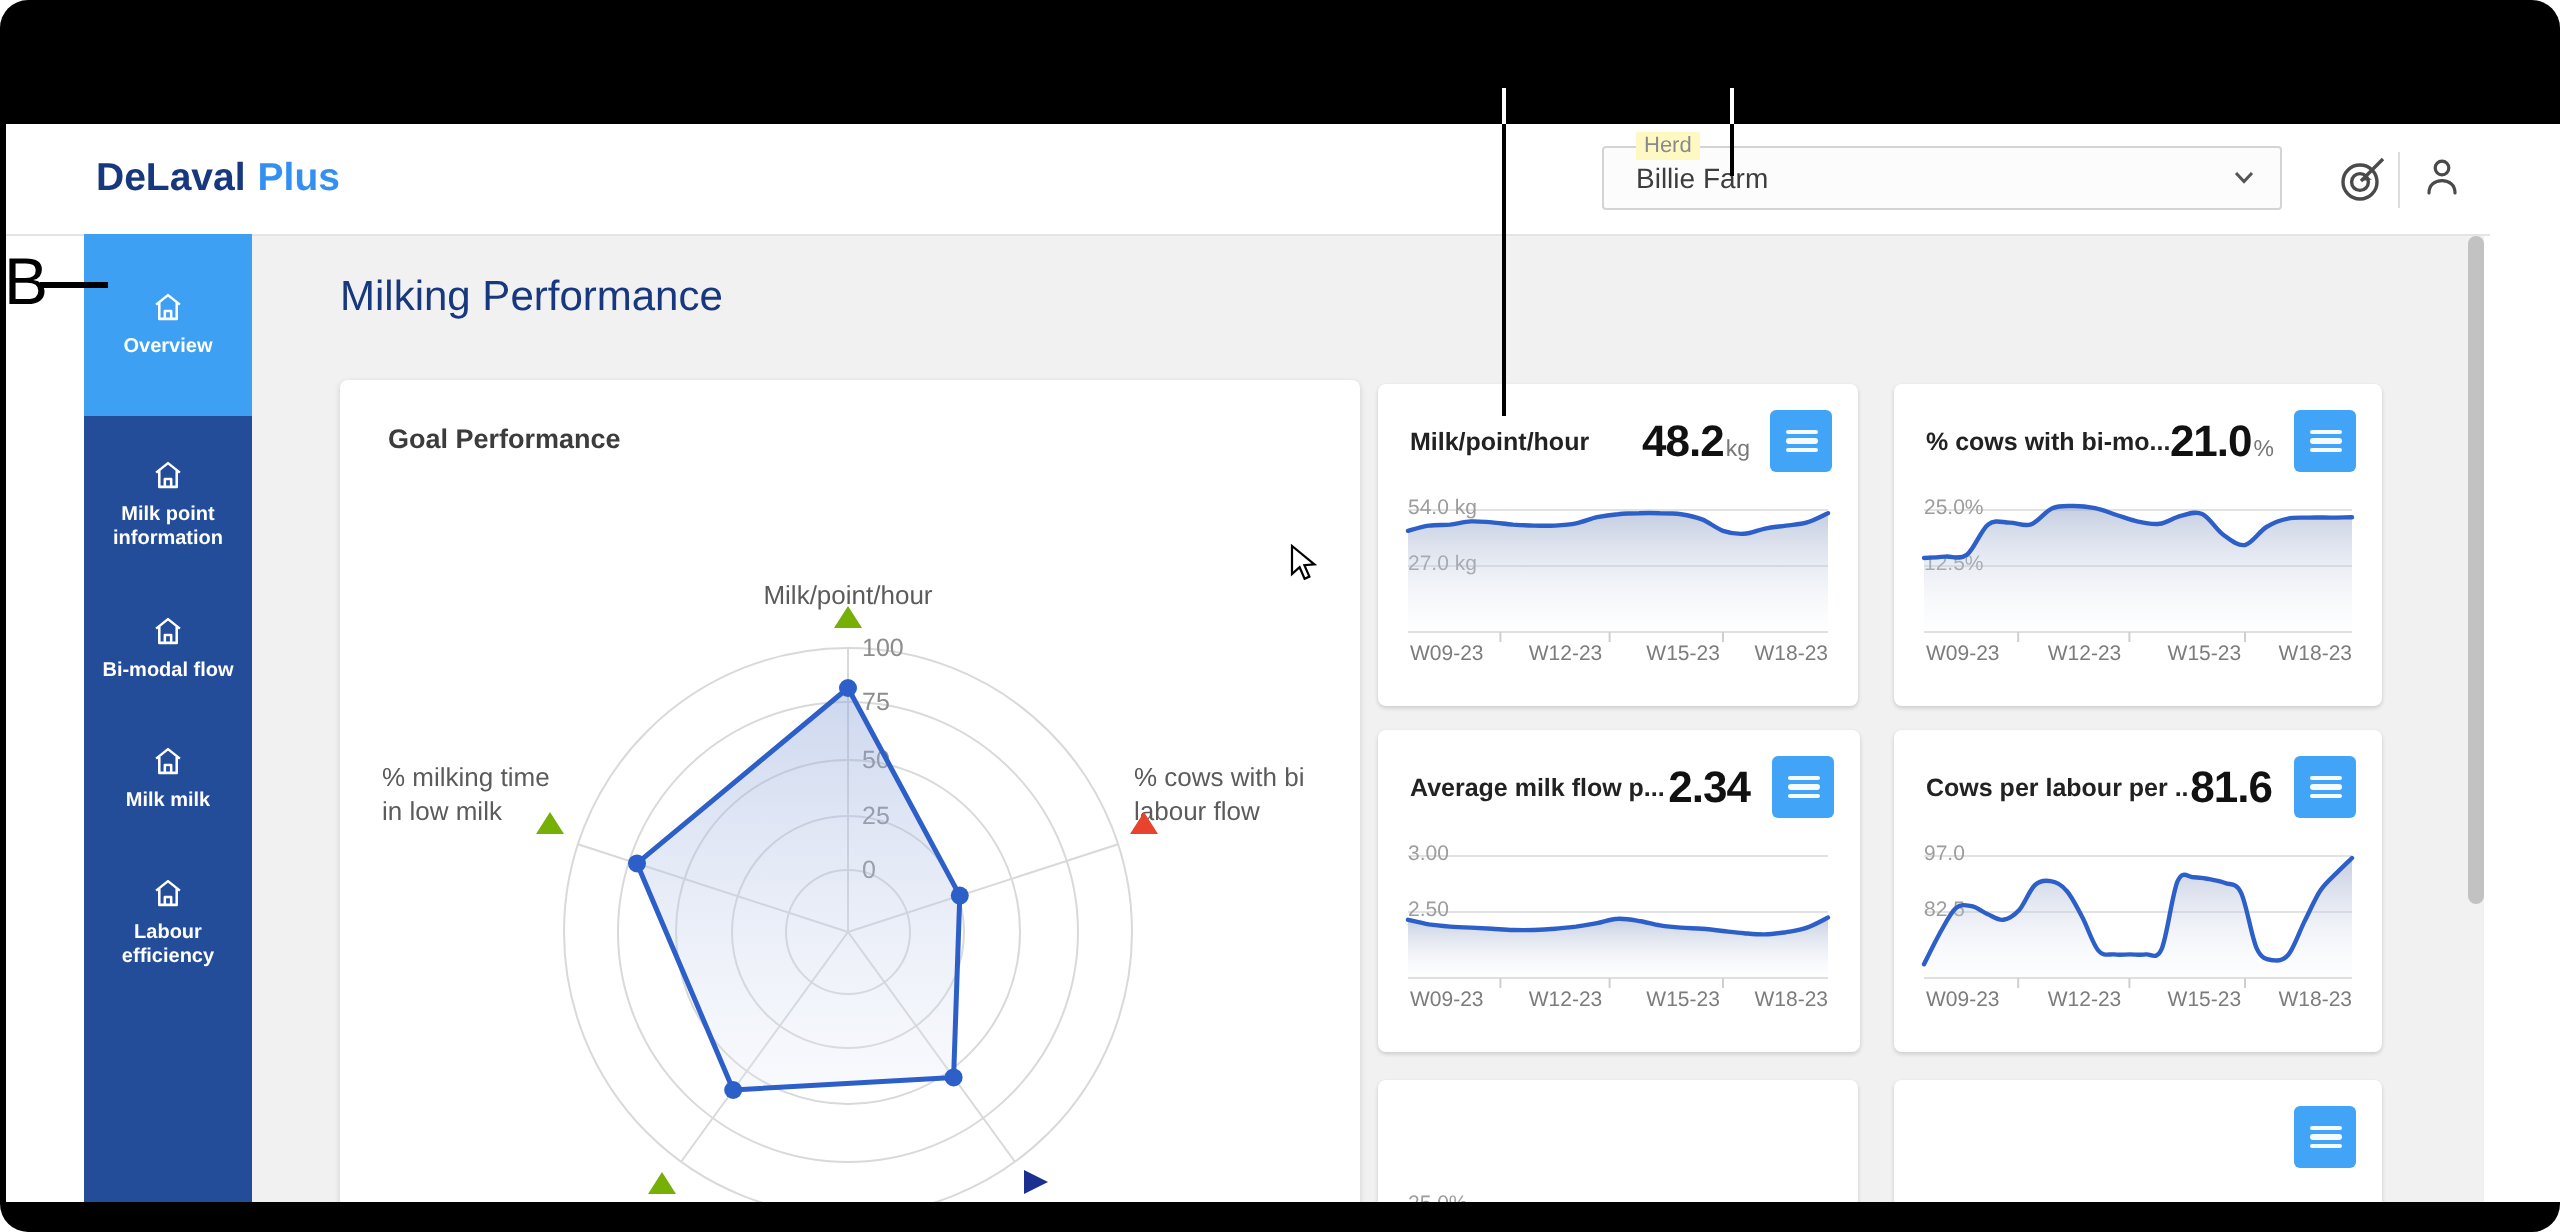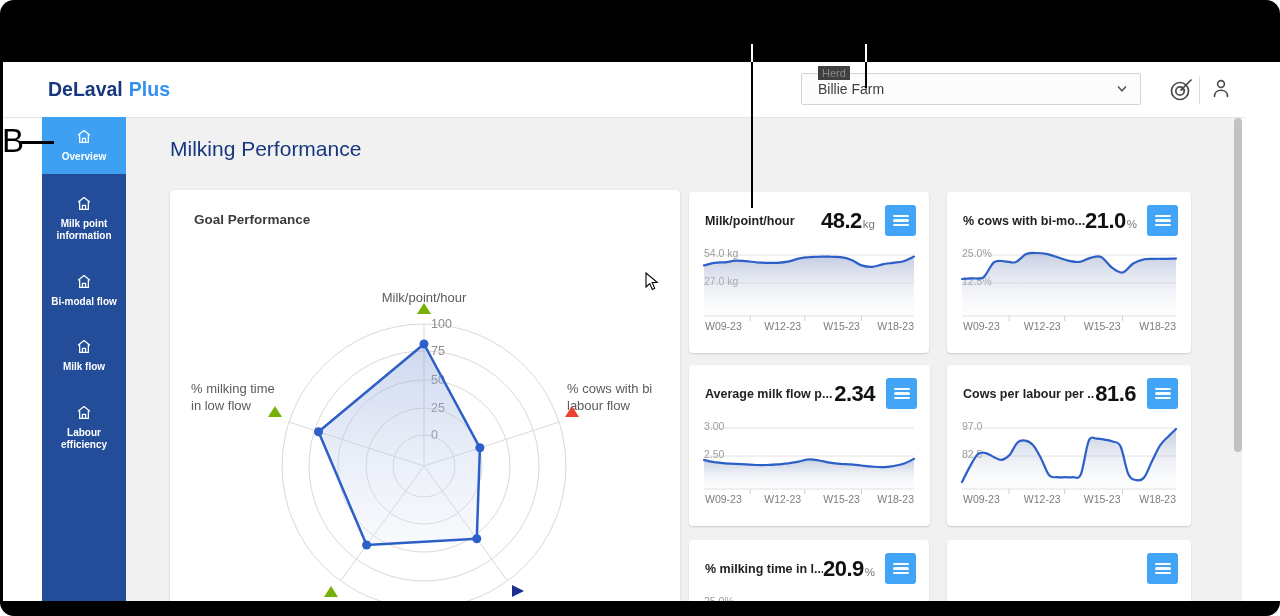--- a/index.html
+++ b/index.html
@@ -10,35 +10,35 @@
   .bar-top{position:absolute;left:0;top:0;width:1280px;height:62px;background:#000;border-radius:14px 14px 0 0;z-index:30;}
   .bar-bottom{position:absolute;left:0;top:601px;width:1280px;height:15px;background:#000;border-radius:0 0 14px 14px;z-index:30;}
   .edge-left{position:absolute;left:0;top:62px;width:3px;height:539px;background:#000;z-index:30;}
 
   
   .app-header{position:absolute;left:3px;top:62px;width:1242px;height:55px;background:#fff;border-bottom:1px solid #e4e4e4;z-index:2;}
   .brand{position:absolute;left:45px;top:0;line-height:55px;font-size:19.5px;font-weight:bold;white-space:nowrap;}
   .brand .p1{color:#17377f;}
   .brand .p2{color:#3390f0;margin-left:6px;}
   .herd-field{position:absolute;left:798px;top:11px;width:338px;height:30px;border:1px solid #d4d4d4;border-radius:2px;background:#fcfcfc;cursor:pointer;}
-  .herd-label{position:absolute;left:16px;top:-8px;font-size:11px;color:#8a8a8a;background:#404040;padding:0 4px;line-height:14px;}
+  .herd-label{position:absolute;left:16px;top:-8px;font-size:11px;color:#8a8a8a;background:#fef9c3;padding:0 4px;line-height:14px;}
   .herd-value{line-height:30px;padding-left:16px;font-size:14px;color:#3d3d3d;}
   .herd-chevron{position:absolute;right:13px;top:12px;}
   .hdr-icon{position:absolute;top:14px;cursor:pointer;}
   #icon-target{left:1164px;}
   .hdr-divider{position:absolute;left:1199px;top:76px;width:1px;height:28px;background:#ddd;z-index:3;}
   #icon-person{left:1206px;}
 
   
   .content-bg{position:absolute;left:126px;top:117px;width:1116px;height:484px;background:#f1f1f2;z-index:1;}
   .scroll-thumb{position:absolute;left:1234px;top:118px;width:8px;height:334px;background:#c2c2c2;border-radius:4px;z-index:2;}
 
   .sidebar{position:absolute;left:42px;top:117px;width:84px;height:484px;background:#234c99;display:flex;flex-direction:column;z-index:2;}
   .sb-item{display:flex;flex-direction:column;align-items:center;justify-content:center;gap:5px;padding:11px 4px;margin-bottom:7px;cursor:pointer;}
-  .sb-item.active{background:#3ea0f3;padding:10px 4px;margin-bottom:9px;}
+  .sb-item.active{background:#3ea0f3;padding:27px 4px;margin-bottom:9px;}
   .sb-label{font-size:10px;font-weight:bold;color:#fff;text-align:center;line-height:1.25;}
 
   .page-title{position:absolute;left:170px;top:137px;font-size:21px;font-weight:normal;color:#17377f;z-index:3;}
 
   
   .goal-card{position:absolute;left:170px;top:190px;width:510px;height:426px;background:#fff;border-radius:4px;box-shadow:0 1px 3px rgba(0,0,0,.14);z-index:2;}
   .goal-title{position:absolute;left:24px;top:22px;font-size:13.5px;font-weight:bold;color:#3c3c3c;text-align:center;}
   #radar-svg{position:absolute;left:0;top:0;}
   .r-label{position:absolute;font-size:13px;color:#5b5b5b;line-height:17px;z-index:3;}
   #rl-top{left:324px;top:289px;width:200px;text-align:center;}
@@ -123,21 +123,21 @@
       <div class="sb-item">
     <svg width="20" height="19" viewBox="0 0 24 24">
       <path d="M4.5 10.5 L12 4.5 L19.5 10.5 M6.5 9 V19.5 H17.5 V9 M10 19.5 V14.5 H14 V19.5" stroke="#fff" stroke-width="1.6" fill="none" stroke-linejoin="round"></path>
     </svg>
     <div class="sb-label">Bi-modal flow</div>
   </div>
       <div class="sb-item">
     <svg width="20" height="19" viewBox="0 0 24 24">
       <path d="M4.5 10.5 L12 4.5 L19.5 10.5 M6.5 9 V19.5 H17.5 V9 M10 19.5 V14.5 H14 V19.5" stroke="#fff" stroke-width="1.6" fill="none" stroke-linejoin="round"></path>
     </svg>
-    <div class="sb-label">Milk flow</div>
+    <div class="sb-label">Milk milk</div>
   </div>
       <div class="sb-item">
     <svg width="20" height="19" viewBox="0 0 24 24">
       <path d="M4.5 10.5 L12 4.5 L19.5 10.5 M6.5 9 V19.5 H17.5 V9 M10 19.5 V14.5 H14 V19.5" stroke="#fff" stroke-width="1.6" fill="none" stroke-linejoin="round"></path>
     </svg>
     <div class="sb-label">Labour efficiency</div>
   </div>
     </div>
 
   <div class="page-title">Milking Performance</div>
@@ -174,21 +174,21 @@
         <circle cx="148.5" cy="241.7" r="4.5" fill="#2d5fc8"></circle>
       </svg>
   </div>
   <div class="r-label" id="rl-top">Milk/point/hour</div>
   <div class="r-label" id="rl-right">
     <div>% cows with bi</div>
     <div>labour flow</div>
   </div>
   <div class="r-label" id="rl-left">
     <div>% milking time</div>
-    <div>in low flow</div>
+    <div>in low milk</div>
   </div>
   <div class="tri-up" id="mk-top"></div>
   <div class="tri-up" id="mk-right"></div>
   <div class="tri-up" id="mk-left"></div>
   <div class="tri-up" id="mk-bl"></div>
   <div class="tri-right" id="mk-br"></div>
 
   <div id="cards">
       <div class="kpi-card" style="left: 689px; top: 192px; width: 240px;">
     <div class="kpi-head">
@@ -332,33 +332,20 @@
           <line x1="47.1" y1="66" x2="47.1" y2="71" stroke="#cfcfcf" stroke-width="1"></line>
           <line x1="102.7" y1="66" x2="102.7" y2="71" stroke="#cfcfcf" stroke-width="1"></line>
           <line x1="160.5" y1="66" x2="160.5" y2="71" stroke="#cfcfcf" stroke-width="1"></line>
           <text x="1" y="80" text-anchor="start" fill="#7c7c7c" font-size="10.5" font-family="Liberation Sans, sans-serif">W09-23</text>
           <text x="80.25" y="80" text-anchor="middle" fill="#7c7c7c" font-size="10.5" font-family="Liberation Sans, sans-serif">W12-23</text>
           <text x="140.17000000000002" y="80" text-anchor="middle" fill="#7c7c7c" font-size="10.5" font-family="Liberation Sans, sans-serif">W15-23</text>
           <text x="214" y="80" text-anchor="end" fill="#7c7c7c" font-size="10.5" font-family="Liberation Sans, sans-serif">W18-23</text>
         </svg>
       </div>
       <div class="kpi-card" style="left: 689px; top: 540px; width: 240px;">
-    <div class="kpi-head">
-      <div class="kpi-title">% milking time in l...</div>
-      <div class="kpi-value-wrap">
-        <span class="kpi-value">20.9</span><span class="kpi-unit">%</span>
-      </div>
-      <div class="kpi-menu-btn">
-        <span class="hb">
-              <i></i>
-              <i></i>
-              <i></i>
-            </span>
-      </div>
-    </div>
   <svg width="210" height="86" viewBox="0 0 210 86" class="spark">
           <defs>
             <linearGradient id="sg4" x1="0" y1="0" x2="0" y2="1">
               <stop offset="0%" stop-color="#96a5c8" stop-opacity="0.55"></stop>
               <stop offset="100%" stop-color="#eef1f7" stop-opacity="0.08"></stop>
             </linearGradient>
           </defs>
           <line x1="0" y1="5" x2="210" y2="5" stroke="#e2e2e2" stroke-width="1"></line>
           <text x="0" y="7" fill="#9d9d9d" font-size="10.5" font-family="Liberation Sans, sans-serif">25.0%</text>
         </svg>

